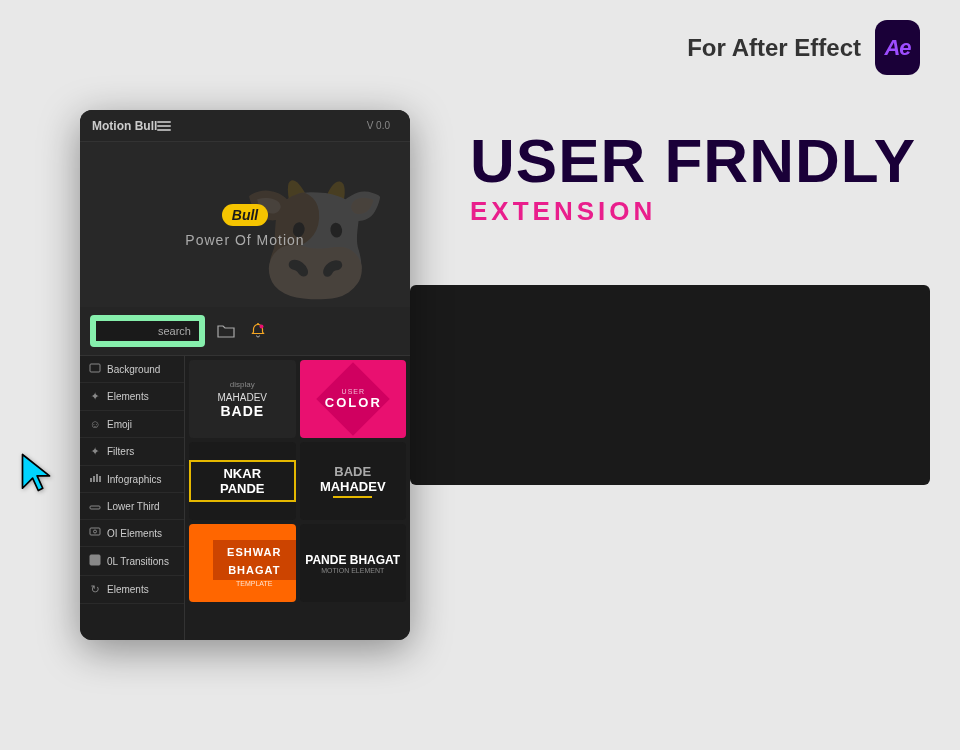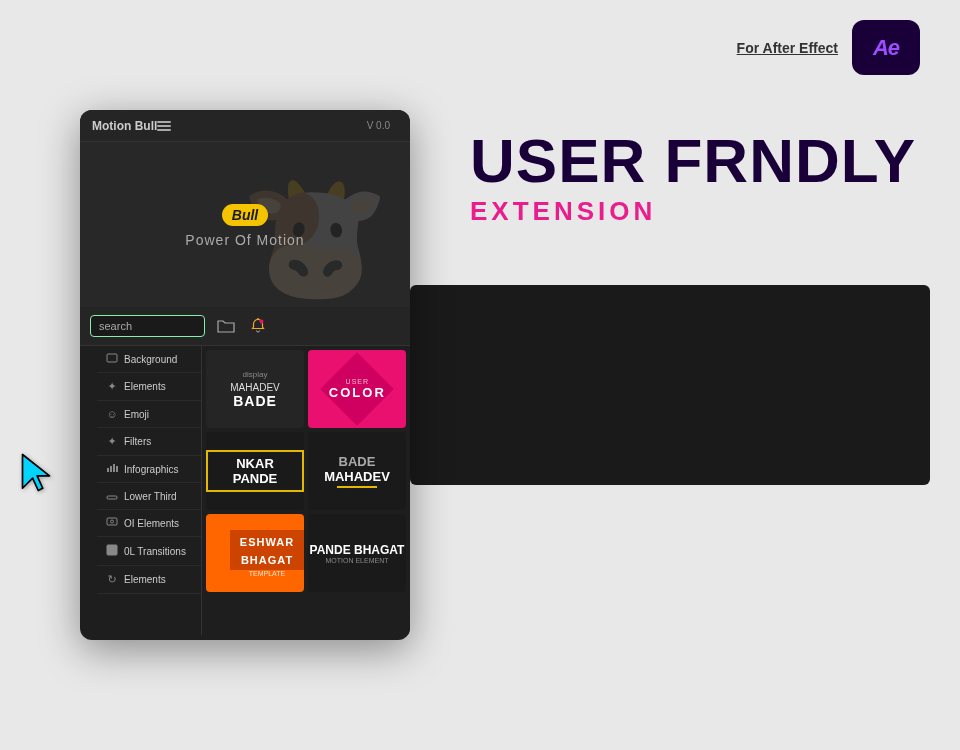--- a/index.html
+++ b/index.html
@@ -15,27 +15,26 @@
     
     .top-right {
       position: absolute;
       top: 20px;
       right: 40px;
       display: flex;
       align-items: center;
       gap: 14px;
     }
     .for-after-effect-text {
-      font-size: 14px;
+      font-size: 24px;
       font-weight: 600;
       color: #333;
-      text-decoration: underline;
     }
     .ae-logo {
-      width: 68px;
+      width: 45px;
       height: 55px;
       background: #1a0038;
       border-radius: 12px;
       display: flex;
       align-items: center;
       justify-content: center;
       font-size: 22px;
       font-weight: 900;
       color: #9d4dff;
       font-style: italic;
@@ -178,45 +177,45 @@
     .toolbar {
       background: #252525;
       padding: 8px 10px;
       display: flex;
       align-items: center;
       gap: 10px;
       border-bottom: 1px solid #333;
     }
     .search-input {
       background: #1a1a1a;
-      border: 1px solid #86efac;
+      border: 6px solid #86efac;
       border-radius: 4px;
       padding: 4px 8px;
       color: #aaa;
       font-size: 11px;
       width: 115px;
       outline: none;
+      text-align: right;
     }
     .toolbar-icon {
       width: 22px;
       height: 22px;
       display: flex;
       align-items: center;
       justify-content: center;
       cursor: pointer;
       color: #bbb;
       font-size: 14px;
     }
 
     
     .panel-body {
       display: flex;
       height: calc(530px - 165px - 36px - 40px);
       overflow: hidden;
-      margin-left: 17px;
     }
 
     
     .sidebar {
       width: 105px;
       background: #1e1e1e;
       border-right: 1px solid #333;
       overflow-y: auto;
       flex-shrink: 0;
     }

